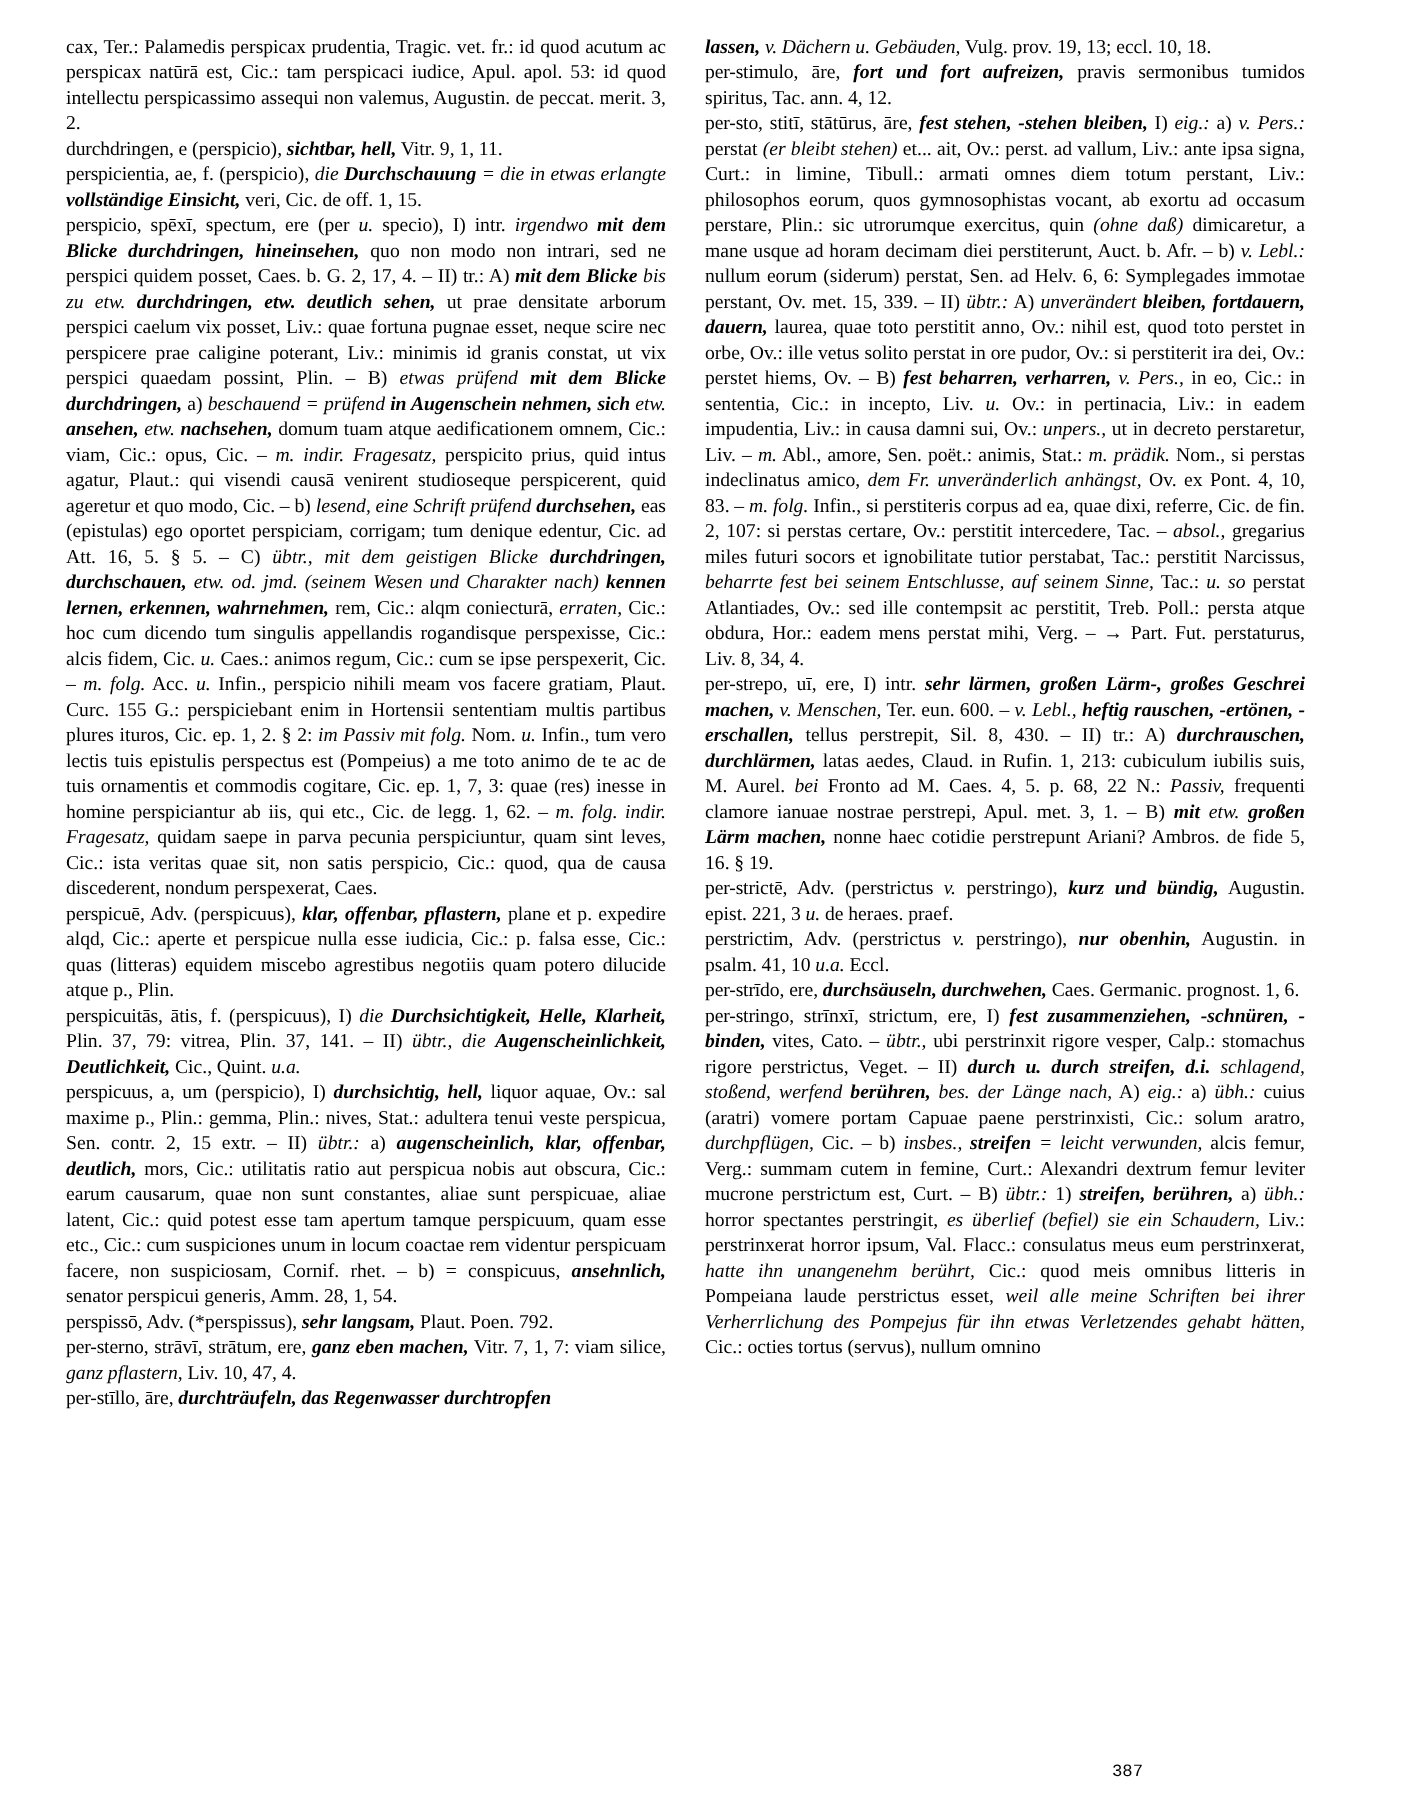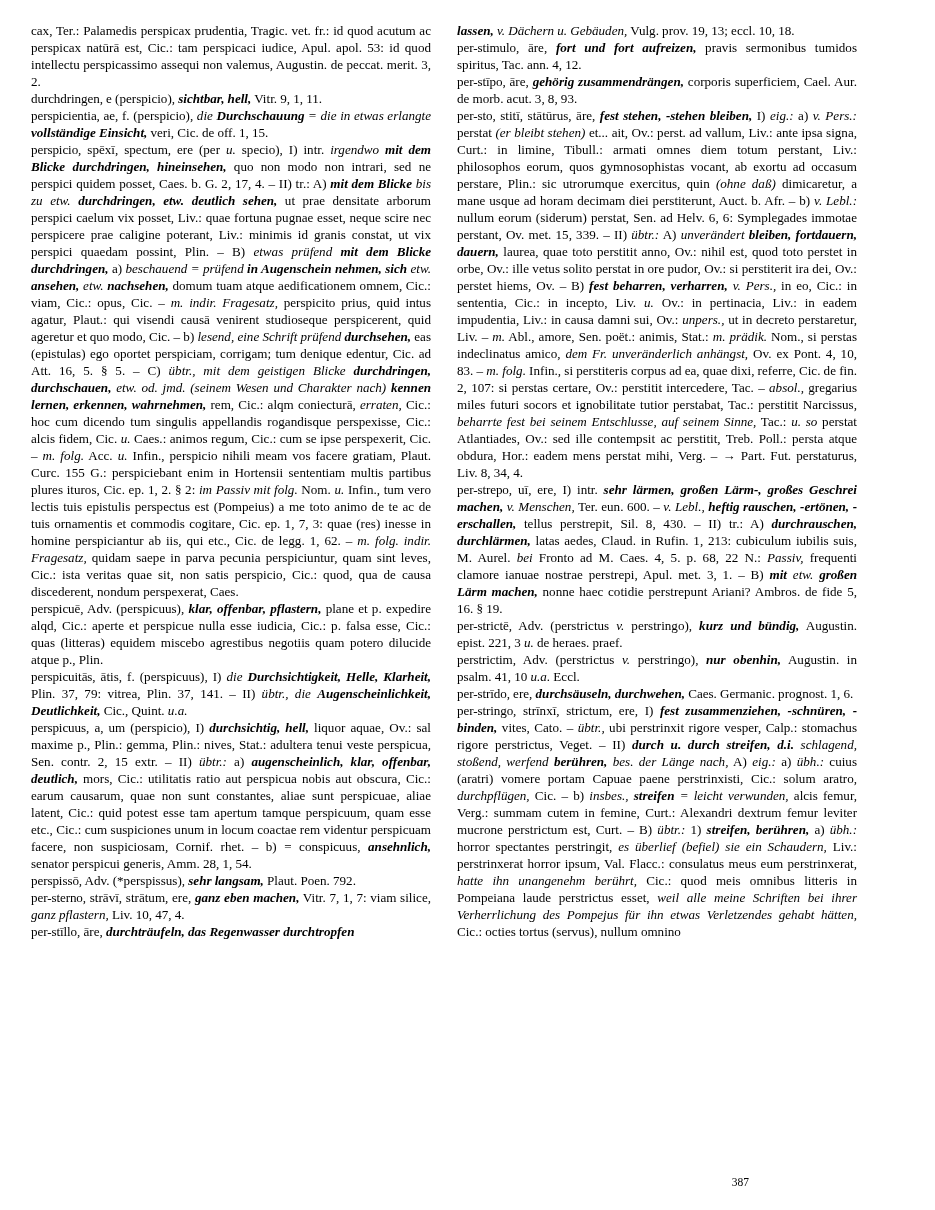--- a/index.html
+++ b/index.html
@@ -11,21 +11,21 @@
   body {
     width: 935px;
     height: 1210px;
     font-family: "Liberation Serif", "DejaVu Serif", serif;
     color: #000000;
     position: relative;
     overflow: hidden;
   }
   #page {
     position: absolute;
-    left: 3px;
+    left: 16px;
     top: 0;
     width: 774px;
     height: 1210px;
     box-sizing: border-box;
     padding: 22px 28px 0 28px;
   }
   #columns {
     display: flex;
     flex-direction: row;
     gap: 26px;
@@ -61,21 +61,21 @@
   
   i.it {
     font-style: italic;
     font-weight: normal;
   }
   #page-number {
     position: absolute;
     right: 28px;
     bottom: 22px;
     font-size: 11.5px;
-    font-family: Liberation Serif, serif;
+    font-family: Liberation Mono, monospace;
     color: #000;
   }
 </style>
 </head>
 <body>
 
 <div id="page">
   <div id="columns">
 
     <div class="column">
@@ -87,21 +87,20 @@
       <p class="entry"><b class="hw">perspicuitās</b>, ātis, f. (perspicuus), I) <i class="it">die </i><i class="g">Durchsichtigkeit, Helle, Klarheit,</i> Plin. 37, 79: vitrea, Plin. 37, 141. – II) <i class="it">übtr., die </i><i class="g">Augenscheinlichkeit, Deutlichkeit,</i> Cic., Quint. <i class="it">u.a.</i></p>
       <p class="entry"><b class="hw">perspicuus</b>, a, um (perspicio), I) <i class="g">durchsichtig, hell,</i> liquor aquae, Ov.: sal maxime p., Plin.: gemma, Plin.: nives, Stat.: adultera tenui veste perspicua, Sen. contr. 2, 15 extr. – II) <i class="it">übtr.:</i> a) <i class="g">augenscheinlich, klar, offenbar, deutlich,</i> mors, Cic.: utilitatis ratio aut perspicua nobis aut obscura, Cic.: earum causarum, quae non sunt constantes, aliae sunt perspicuae, aliae latent, Cic.: quid potest esse tam apertum tamque perspicuum, quam esse etc., Cic.: cum suspiciones unum in locum coactae rem videntur perspicuam facere, non suspiciosam, Cornif. rhet. – b) = conspicuus, <i class="g">ansehnlich,</i> senator perspicui generis, Amm. 28, 1, 54.</p>
       <p class="entry"><b class="hw">perspissō</b>, Adv. (*perspissus), <i class="g">sehr langsam,</i> Plaut. Poen. 792.</p>
       <p class="entry"><b class="hw">per-sterno</b>, strāvī, strātum, ere, <i class="g">ganz eben machen,</i> Vitr. 7, 1, 7: viam silice, <i class="it">ganz pflastern,</i> Liv. 10, 47, 4.</p>
       <p class="entry"><b class="hw">per-stīllo</b>, āre, <i class="g">durchträufeln, das Regenwasser durchtropfen</i></p>
     </div>
 
     <div class="column">
       <p class="entry"><i class="g">lassen,</i> <i class="it">v. Dächern u. Gebäuden,</i> Vulg. prov. 19, 13; eccl. 10, 18.</p>
       <p class="entry"><b class="hw">per-stimulo</b>, āre, <i class="g">fort und fort aufreizen,</i> pravis sermonibus tumidos spiritus, Tac. ann. 4, 12.</p>
-      <p class="entry"><b class="hw">per-stīpo</b>, āre, <i class="g">gehörig zusammendrängen,</i> corporis superficiem, Cael. Aur. de morb. acut. 3, 8, 93.</p>
       <p class="entry"><b class="hw">per-sto</b>, stitī, stātūrus, āre, <i class="g">fest stehen, -stehen bleiben,</i> I) <i class="it">eig.:</i> a) <i class="it">v. Pers.:</i> perstat <i class="it">(er bleibt stehen)</i> et... ait, Ov.: perst. ad vallum, Liv.: ante ipsa signa, Curt.: in limine, Tibull.: armati omnes diem totum perstant, Liv.: philosophos eorum, quos gymnosophistas vocant, ab exortu ad occasum perstare, Plin.: sic utrorumque exercitus, quin <i class="it">(ohne daß)</i> dimicaretur, a mane usque ad horam decimam diei perstiterunt, Auct. b. Afr. – b) <i class="it">v. Lebl.:</i> nullum eorum (siderum) perstat, Sen. ad Helv. 6, 6: Symplegades immotae perstant, Ov. met. 15, 339. – II) <i class="it">übtr.:</i> A) <i class="it">unverändert </i><i class="g">bleiben, fortdauern, dauern,</i> laurea, quae toto perstitit anno, Ov.: nihil est, quod toto perstet in orbe, Ov.: ille vetus solito perstat in ore pudor, Ov.: si perstiterit ira dei, Ov.: perstet hiems, Ov. – B) <i class="g">fest beharren, verharren,</i> <i class="it">v. Pers.,</i> in eo, Cic.: in sententia, Cic.: in incepto, Liv. <i class="it">u.</i> Ov.: in pertinacia, Liv.: in eadem impudentia, Liv.: in causa damni sui, Ov.: <i class="it">unpers.,</i> ut in decreto perstaretur, Liv. – <i class="it">m.</i> Abl., amore, Sen. poët.: animis, Stat.: <i class="it">m. prädik.</i> Nom., si perstas indeclinatus amico, <i class="it">dem Fr. unveränderlich anhängst,</i> Ov. ex Pont. 4, 10, 83. – <i class="it">m. folg.</i> Infin., si perstiteris corpus ad ea, quae dixi, referre, Cic. de fin. 2, 107: si perstas certare, Ov.: perstitit intercedere, Tac. – <i class="it">absol.,</i> gregarius miles futuri socors et ignobilitate tutior perstabat, Tac.: perstitit Narcissus, <i class="it">beharrte fest bei seinem Entschlusse, auf seinem Sinne,</i> Tac.: <i class="it">u. so</i> perstat Atlantiades, Ov.: sed ille contempsit ac perstitit, Treb. Poll.: persta atque obdura, Hor.: eadem mens perstat mihi, Verg. – → Part. Fut. perstaturus, Liv. 8, 34, 4.</p>
       <p class="entry"><b class="hw">per-strepo</b>, uī, ere, I) intr. <i class="g">sehr lärmen, großen Lärm-, großes Geschrei machen,</i> <i class="it">v. Menschen,</i> Ter. eun. 600. – <i class="it">v. Lebl., </i><i class="g">heftig rauschen, -ertönen, -erschallen,</i> tellus perstrepit, Sil. 8, 430. – II) tr.: A) <i class="g">durchrauschen, durchlärmen,</i> latas aedes, Claud. in Rufin. 1, 213: cubiculum iubilis suis, M. Aurel. <i class="it">bei</i> Fronto ad M. Caes. 4, 5. p. 68, 22 N.: <i class="it">Passiv,</i> frequenti clamore ianuae nostrae perstrepi, Apul. met. 3, 1. – B) <i class="g">mit</i> <i class="it">etw.</i> <i class="g">großen Lärm machen,</i> nonne haec cotidie perstrepunt Ariani? Ambros. de fide 5, 16. § 19.</p>
       <p class="entry"><b class="hw">per-strictē</b>, Adv. (perstrictus <i class="it">v.</i> perstringo), <i class="g">kurz und bündig,</i> Augustin. epist. 221, 3 <i class="it">u.</i> de heraes. praef.</p>
       <p class="entry"><b class="hw">perstrictim</b>, Adv. (perstrictus <i class="it">v.</i> perstringo), <i class="g">nur obenhin,</i> Augustin. in psalm. 41, 10 <i class="it">u.a.</i> Eccl.</p>
       <p class="entry"><b class="hw">per-strīdo</b>, ere, <i class="g">durchsäuseln, durchwehen,</i> Caes. Germanic. prognost. 1, 6.</p>
       <p class="entry"><b class="hw">per-stringo</b>, strīnxī, strictum, ere, I) <i class="g">fest zusammenziehen, -schnüren, -binden,</i> vites, Cato. – <i class="it">übtr.,</i> ubi perstrinxit rigore vesper, Calp.: stomachus rigore perstrictus, Veget. – II) <i class="g">durch u. durch streifen, d.i.</i> <i class="it">schlagend, stoßend, werfend </i><i class="g">berühren,</i> <i class="it">bes. der Länge nach,</i> A) <i class="it">eig.:</i> a) <i class="it">übh.:</i> cuius (aratri) vomere portam Capuae paene perstrinxisti, Cic.: solum aratro, <i class="it">durchpflügen,</i> Cic. – b) <i class="it">insbes.,</i> <i class="g">streifen</i> <i class="it">= leicht verwunden,</i> alcis femur, Verg.: summam cutem in femine, Curt.: Alexandri dextrum femur leviter mucrone perstrictum est, Curt. – B) <i class="it">übtr.:</i> 1) <i class="g">streifen, berühren,</i> a) <i class="it">übh.:</i> horror spectantes perstringit, <i class="it">es überlief (befiel) sie ein Schaudern,</i> Liv.: perstrinxerat horror ipsum, Val. Flacc.: consulatus meus eum perstrinxerat, <i class="it">hatte ihn unangenehm berührt,</i> Cic.: quod meis omnibus litteris in Pompeiana laude perstrictus esset, <i class="it">weil alle meine Schriften bei ihrer Verherrlichung des Pompejus für ihn etwas Verletzendes gehabt hätten,</i> Cic.: octies tortus (servus), nullum omnino</p>
     </div>
 
   </div>
 

